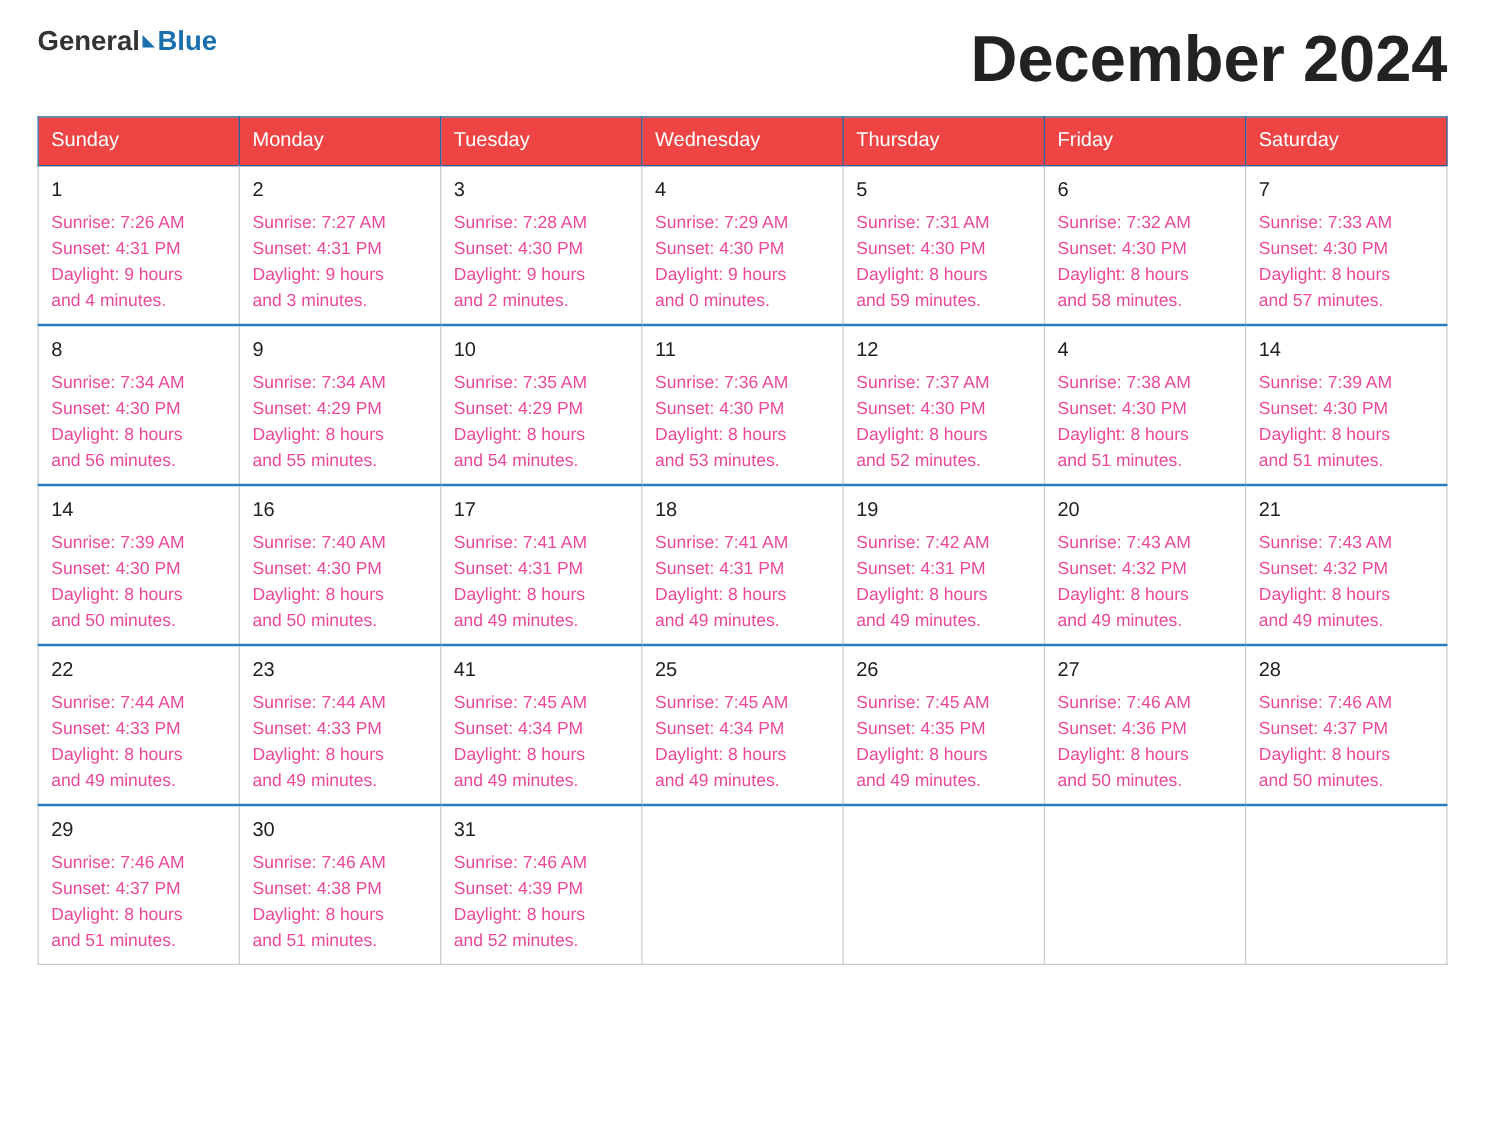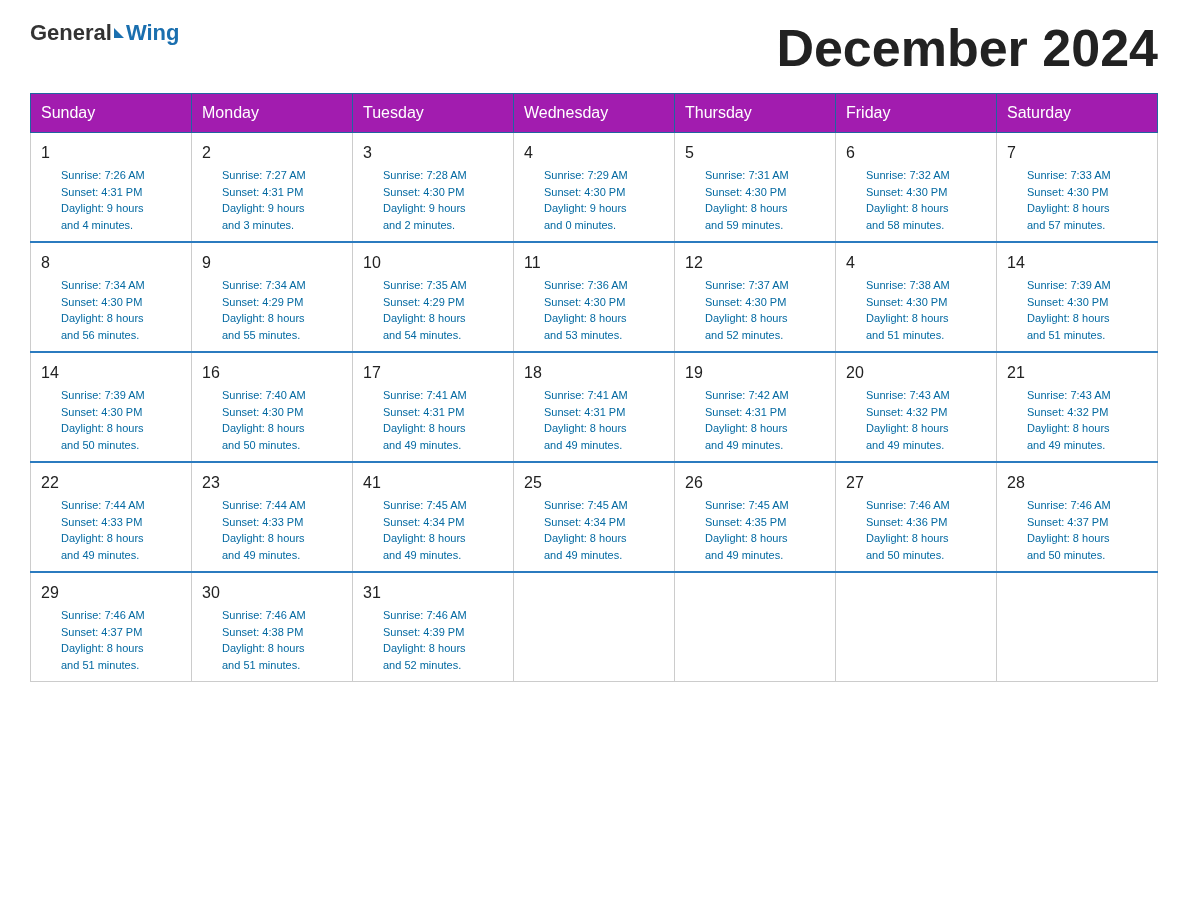--- a/index.html
+++ b/index.html
@@ -58,21 +58,21 @@
       font-size: 22px;
       color: #555;
       margin-top: 4px;
     }
     .calendar-table {
       width: 100%;
       border-collapse: collapse;
       border: 1px solid #ccc;
     }
     .calendar-table th {
-      background-color: #a21caf;
+      background-color: #ef4444;
       color: #fff;
       font-size: 16px;
       font-weight: normal;
       padding: 10px 10px;
       text-align: left;
       border: 1px solid #2065a0;
     }
     .calendar-table td {
       vertical-align: top;
       padding: 8px 10px;
@@ -84,40 +84,39 @@
       color: #333;
     }
     .day-number {
       font-size: 16px;
       font-weight: normal;
       display: block;
       margin-bottom: 2px;
       color: #222;
     }
     .day-info {
-      font-size: 11px;
-      color: #0369a1;
-      margin-left: 20px;
+      font-size: 14px;
+      color: #ec4899;
     }
     .empty-cell {
       background: #fff;
     }
     .row-border td {
       border-top: 2px solid #2b7bbf;
     }
   </style>
 </head>
 <body>
 
 <div class="header-area">
   <div class="logo">
     <div class="logo-text">
       <span class="logo-general">General</span>
       <span class="logo-arrow"></span>
-      <span class="logo-blue">Wing</span>
+      <span class="logo-blue">Blue</span>
     </div>
   </div>
   <div class="title-area">
     <div class="calendar-title">December 2024</div>
   </div>
 </div>
 
 <table class="calendar-table">
   <thead>
     <tr>

